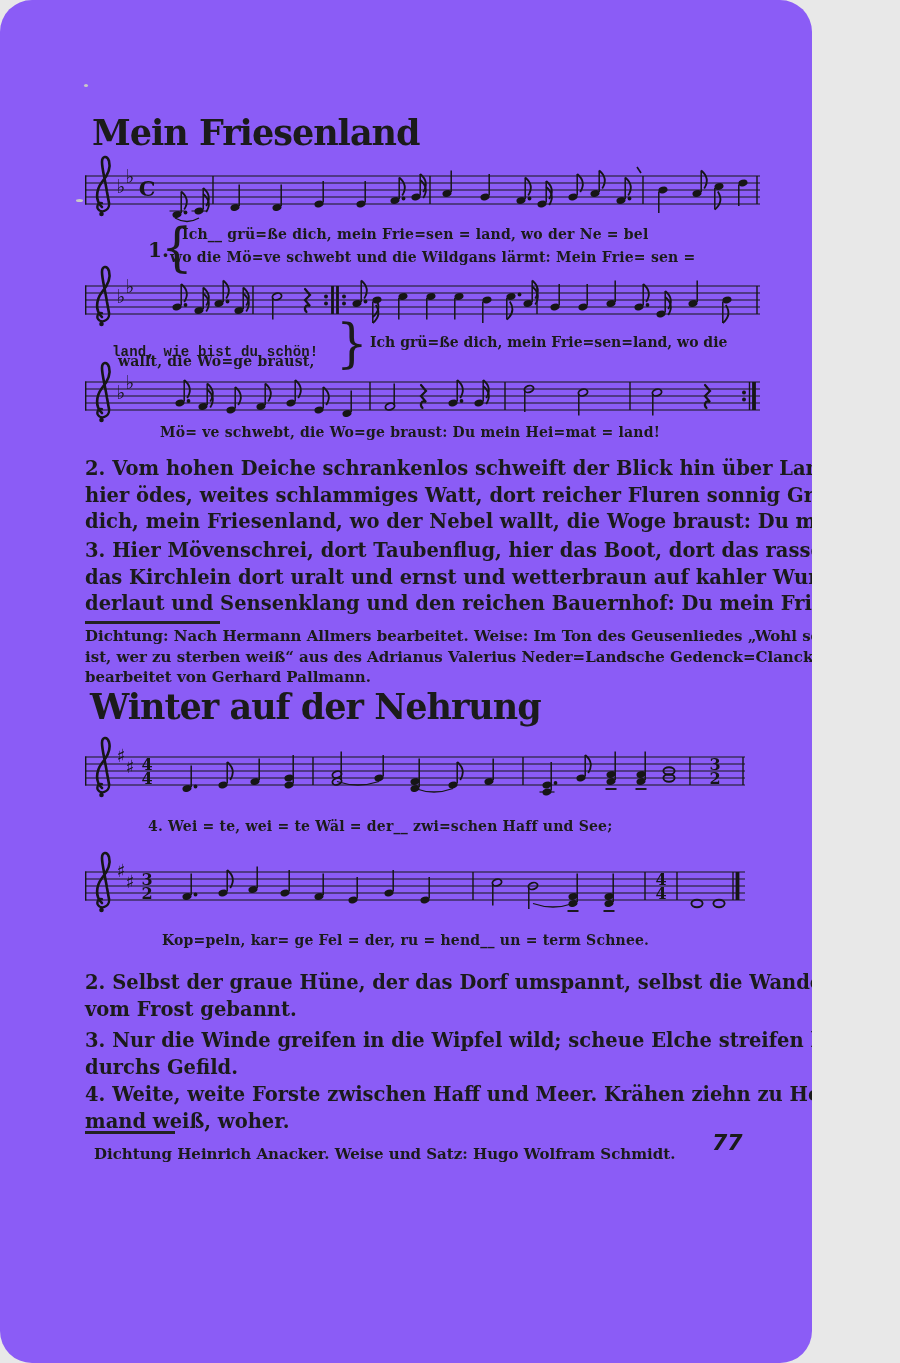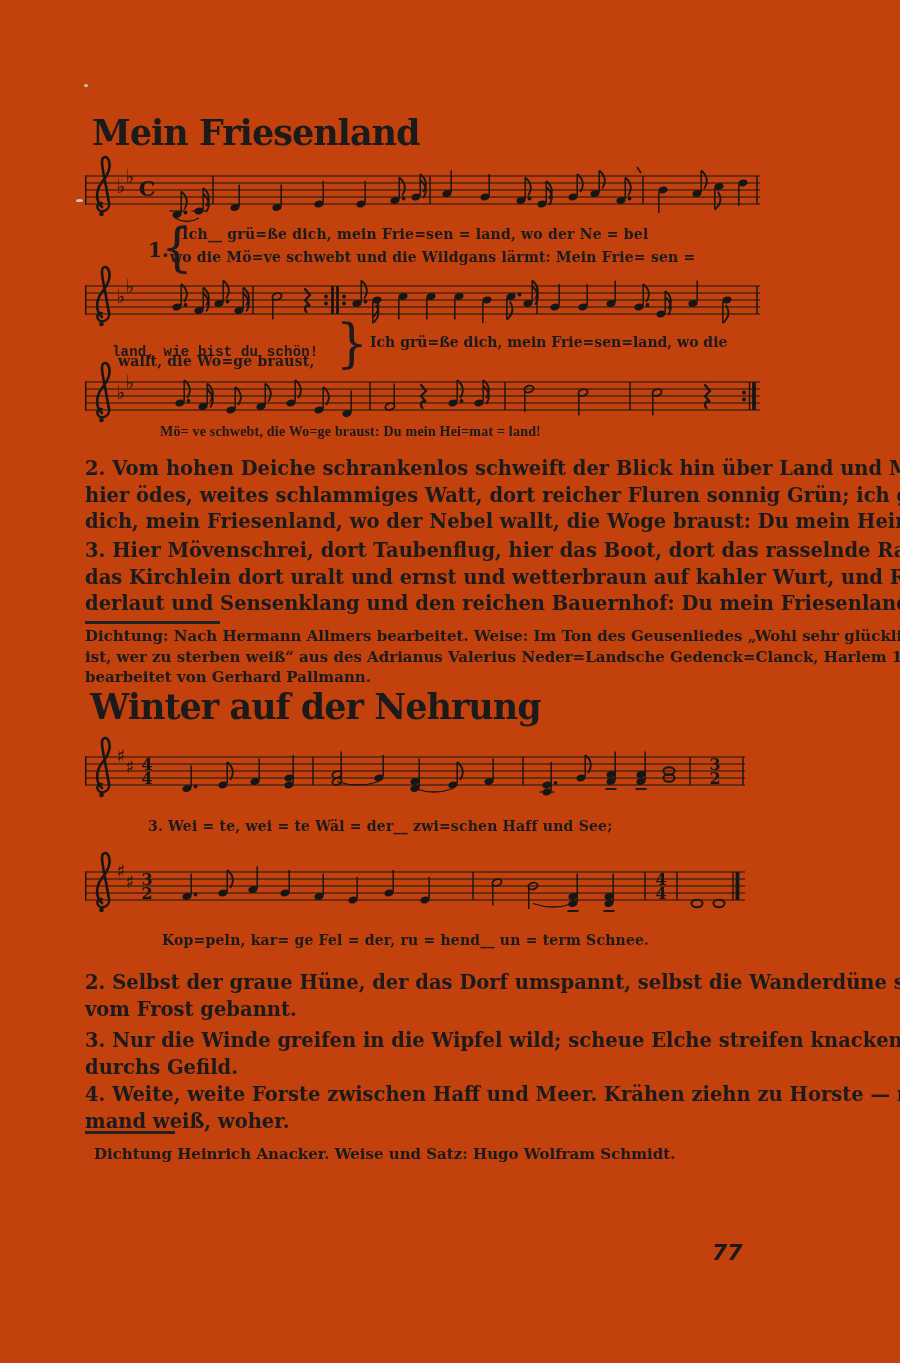--- a/index.html
+++ b/index.html
@@ -1,17 +1,17 @@
 <!DOCTYPE html>
 <html><head>
 <meta charset="utf-8">
 <style>
   html,body{margin:0;padding:0;background:#e8e8e8;}
-  #page{position:relative;width:900px;height:1363px;background:#c2410c;overflow:hidden;
-        font-family:"DejaVu Serif",serif;color:#1b1b1b;}
+  #page{position:relative;width:812px;height:1363px;background:#8b5cf6;overflow:hidden;
+        font-family:"DejaVu Serif",serif;color:#1b1b1b;border-radius:32px;}
   .abs{position:absolute;}
   .title{font-size:35px;font-weight:bold;letter-spacing:-1px;white-space:nowrap;}
   .lyr{font-size:14px;font-weight:bold;white-space:nowrap;letter-spacing:.2px;}
   .lyr-sm{font-size:14px;font-weight:bold;white-space:nowrap;}
   .verse{font-size:19.5px;font-weight:bold;line-height:26.5px;white-space:nowrap;}
   .credit{font-size:15px;font-weight:bold;line-height:20.5px;white-space:nowrap;}
   .brace{font-size:50px;font-weight:normal;line-height:1;transform:scaleY(1.05);}
   .rule{background:#222;height:2.5px;}
   .pagenum{font-size:22px;font-weight:bold;font-style:italic;font-family:"DejaVu Sans",sans-serif;}
   .speck{background:#c9c9c6;border-radius:50%;}
@@ -268,21 +268,21 @@
           <ellipse cx="444" cy="31" rx="4.7" ry="3.3" stroke="#161616" stroke-width="1.8" fill="none" transform="rotate(-18 444 31)"></ellipse>
           <line x1="439.8" y1="32.5" x2="439.8" y2="54" stroke="#161616" stroke-width="1.5"></line>
           <ellipse cx="498" cy="34.5" rx="4.7" ry="3.3" stroke="#161616" stroke-width="1.8" fill="none" transform="rotate(-18 498 34.5)"></ellipse>
           <line x1="493.8" y1="36" x2="493.8" y2="57.5" stroke="#161616" stroke-width="1.5"></line>
           <ellipse cx="572" cy="34.5" rx="4.7" ry="3.3" stroke="#161616" stroke-width="1.8" fill="none" transform="rotate(-18 572 34.5)"></ellipse>
           <line x1="567.8" y1="36" x2="567.8" y2="57.5" stroke="#161616" stroke-width="1.5"></line>
           <path d="M620,27 L625,33 L620,38 L625,44 C620,42 618.5,47 621.5,50" stroke="#161616" stroke-width="2.2" fill="none" stroke-linecap="round"></path>
         </svg>
       </div>
 
-    <div class="abs lyr" style="left:160px;top:424px;font-family:Liberation Serif, serif;">Mö= ve schwebt, die Wo=ge  braust:     Du mein Hei=mat = land!</div>
+    <div class="abs lyr" style="left:160px;top:424px;">Mö= ve schwebt, die Wo=ge  braust:     Du mein Hei=mat = land!</div>
 
     <div class="abs verse" style="left:85px;top:456px;">
       <div>2. Vom hohen Deiche schrankenlos schweift der Blick hin über Land und Meer—</div>
       <div>hier ödes, weites schlammiges Watt, dort reicher Fluren sonnig Grün; ich grüße</div>
       <div>dich, mein Friesenland, wo der Nebel wallt, die Woge braust: Du mein Heimatland!</div>
     </div>
 
     <div class="abs verse" style="left:85px;top:538px;">
       <div>3. Hier Mövenschrei, dort Taubenflug, hier das Boot, dort das rasselnde Rad; und</div>
       <div>das Kirchlein dort uralt und ernst und wetterbraun auf kahler Wurt, und Rin=</div>
@@ -364,21 +364,21 @@
           <ellipse cx="556" cy="48.5" rx="4.6" ry="3.3" fill="#161616" transform="rotate(-18 556 48.5)"></ellipse>
           <line x1="560.2" y1="47" x2="560.2" y2="18.5" stroke="#161616" stroke-width="1.5"></line>
           <line x1="550.5" y1="56" x2="561.5" y2="56" stroke="#161616" stroke-width="1.9"></line>
           <ellipse cx="584" cy="38" rx="5.6" ry="3.7" stroke="#161616" stroke-width="1.9" fill="none"></ellipse>
           <ellipse cx="584" cy="45" rx="5.6" ry="3.7" stroke="#161616" stroke-width="1.9" fill="none"></ellipse>
           <path d="M252,48.5 Q273,55.5 294,48.5" stroke="#161616" stroke-width="1.3" fill="none"></path>
           <path d="M330,55.5 Q349,62.5 368,55.5" stroke="#161616" stroke-width="1.3" fill="none"></path>
         </svg>
       </div>
 
-    <div class="abs lyr" style="left:148px;top:818px;">3. Wei = te, wei = te     Wäl = der__  zwi=schen Haff und  See;</div>
+    <div class="abs lyr" style="left:148px;top:818px;">4. Wei = te, wei = te     Wäl = der__  zwi=schen Haff und  See;</div>
 
     <div class="abs staffbox" style="left:85px;top:848px;">
         <svg width="660" height="94" viewBox="0 0 660 94">
           <line x1="0" y1="24" x2="660" y2="24" stroke="#161616" stroke-width="1.1"></line>
           <line x1="0" y1="31" x2="660" y2="31" stroke="#161616" stroke-width="1.1"></line>
           <line x1="0" y1="38" x2="660" y2="38" stroke="#161616" stroke-width="1.1"></line>
           <line x1="0" y1="45" x2="660" y2="45" stroke="#161616" stroke-width="1.1"></line>
           <line x1="0" y1="52" x2="660" y2="52" stroke="#161616" stroke-width="1.1"></line>
           <line x1="0.7" y1="23.5" x2="0.7" y2="52.5" stroke="#161616" stroke-width="1.4"></line>
           <g stroke="#161616" fill="none" stroke-linecap="round" transform="translate(7,0)">
@@ -448,14 +448,14 @@
     <div class="abs verse" style="left:85px;top:1082px;">
       <div>4. Weite, weite Forste zwischen Haff und Meer. Krähen ziehn zu Horste — nie=</div>
       <div>mand weiß, woher.</div>
     </div>
 
     <div class="abs rule" style="left:85px;top:1131px;width:90px;"></div>
 
     <div class="abs credit" style="left:94px;top:1136px;margin-top:8px;">Dichtung  Heinrich Anacker.  Weise und Satz: Hugo Wolfram Schmidt.</div>
   </section>
 
-  <div class="abs pagenum" style="left:712px;top:1240px;">77</div>
+  <div class="abs pagenum" style="left:712px;top:1130px;">77</div>
 </div>
 
 </body></html>

